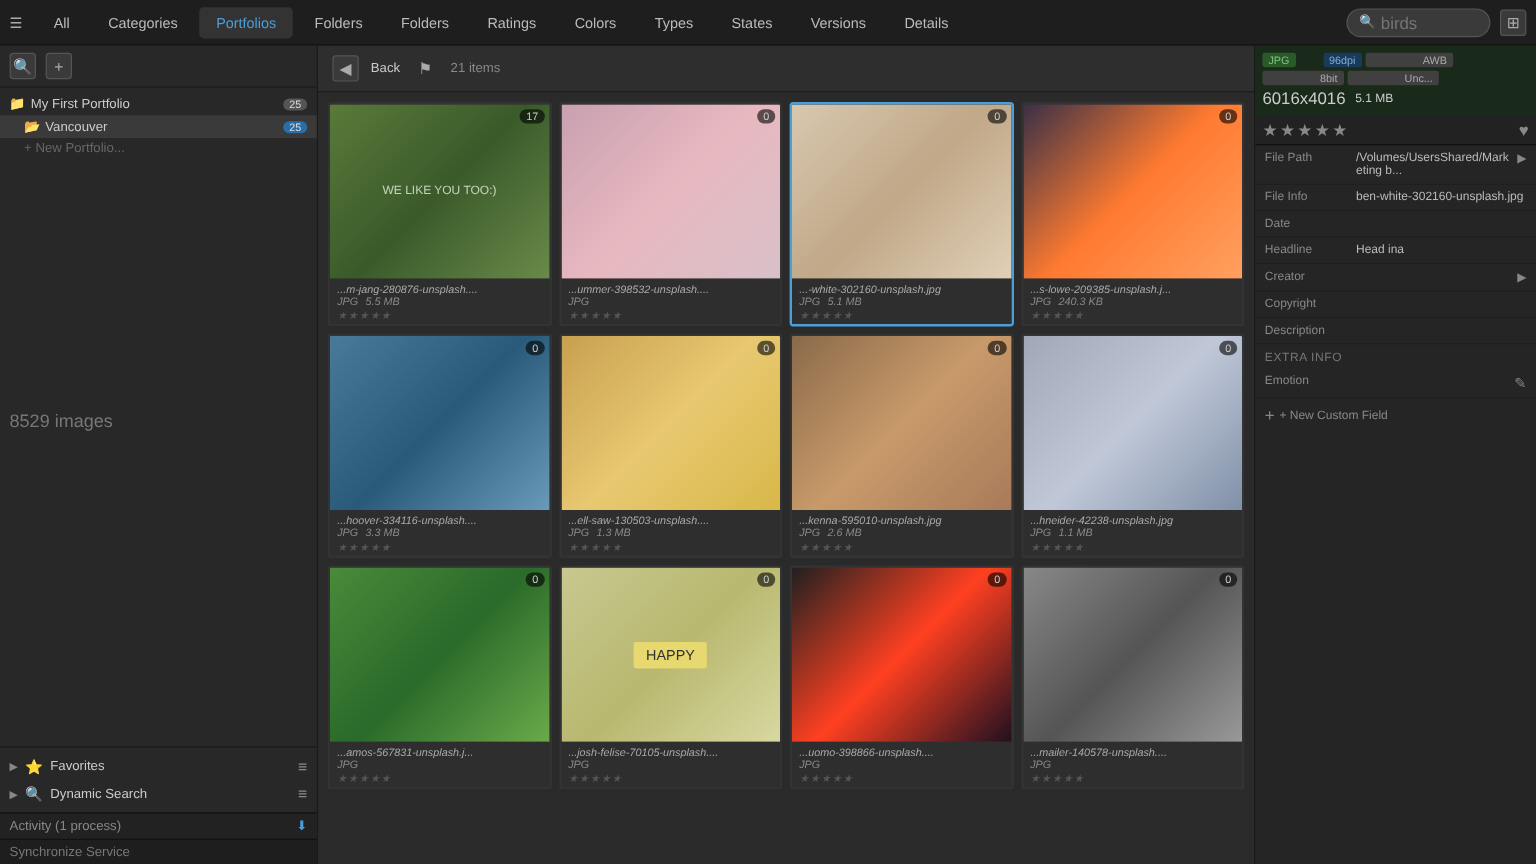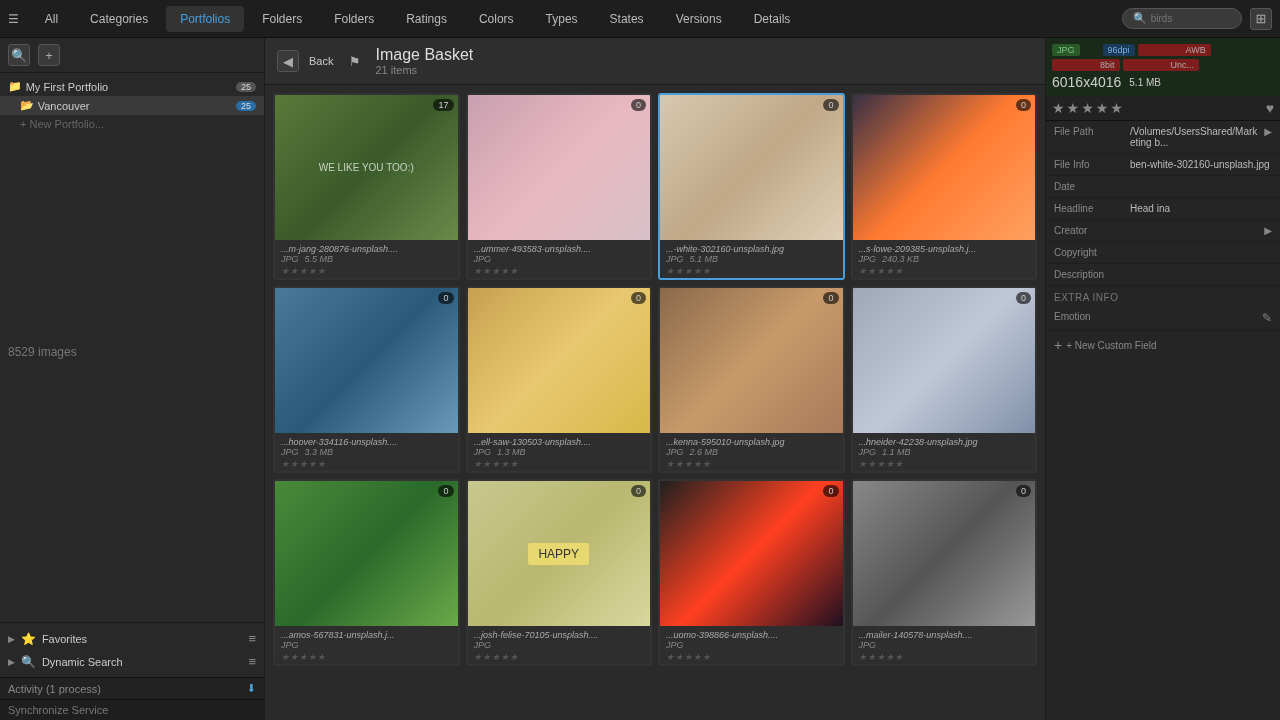--- a/index.html
+++ b/index.html
@@ -59,21 +59,21 @@
       width: 120px;
       display: flex;
       align-items: center;
       gap: 4px;
     }
     #search-input {
       background: none;
       border: none;
       outline: none;
       color: #ccc;
-      font-size: 10px;
+      font-size: 14px;
       width: 90px;
     }
 
     
     #main-layout {
       display: flex;
       height: calc(720px - 38px);
     }
 
     
@@ -123,21 +123,21 @@
       color: #ddd;
       border-radius: 8px;
       padding: 0 5px;
       font-size: 9px;
       margin-left: auto;
     }
     .tree-badge.blue { background: #2a6ea8; }
     #image-count {
       padding: 8px 8px;
       color: #777;
-      font-size: 12px;
+      font-size: 15px;
     }
     #sidebar-bottom {
       border-top: 1px solid #1a1a1a;
       padding: 4px 0;
     }
     .sidebar-bottom-item {
       display: flex;
       align-items: center;
       padding: 4px 8px;
       cursor: pointer;
@@ -296,21 +296,21 @@
       align-items: center;
     }
     .badge {
       background: #2a5a2a;
       color: #7dc47d;
       padding: 1px 5px;
       border-radius: 2px;
       font-size: 9px;
     }
     .badge.blue { background: #1a3a5a; color: #7aacdc; margin-left: 20px; }
-    .badge.dark { background: #7f1d1d; color: #aaa; padding-left: 48px; }
+    .badge.dark { background: #404040; color: #aaa; padding-left: 48px; }
     #preview-dims {
       display: flex;
       align-items: center;
       gap: 8px;
       font-size: 10px;
       color: #aaa;
     }
     #preview-dims .dim { color: #ccc; font-size: 14px; }
     #preview-dims .size { color: #ccc; }
     #preview-rating-row {
@@ -481,21 +481,20 @@
       <span>Synchronize Service</span>
     </div>
   </div>
 
   <div id="content-area">
     <div id="content-header">
       <div class="nav-btn">◀</div>
       <span>Back</span>
       <span class="filter-btn">⚑</span>
       <div style="flex:1; display:flex; flex-direction:column;">
-        <span id="basket-title">Image Basket</span>
         <span id="basket-count">21 items</span>
       </div>
     </div>
     <div id="image-grid">
 
       <div class="img-cell">
         <div class="img-thumb-bg photo-1">
           <div class="photo-overlay">
               <span>WE LIKE YOU TOO:)</span>
             </div>
@@ -517,21 +516,21 @@
         </div>
       </div>
       <div class="img-cell">
         <div class="img-thumb-bg photo-2">
           <div class="photo-overlay">
               <span></span>
             </div>
           <span class="img-badge">0</span>
         </div>
         <div class="img-info">
-          <div class="img-filename">...ummer-493583-unsplash....</div>
+          <div class="img-filename">...ummer-398532-unsplash....</div>
           <div class="img-meta">
             <span>JPG</span>
           </div>
           <div class="img-stars">
             <span class="star">★</span>
               <span class="star">★</span>
               <span class="star">★</span>
               <span class="star">★</span>
               <span class="star">★</span>
           </div>

